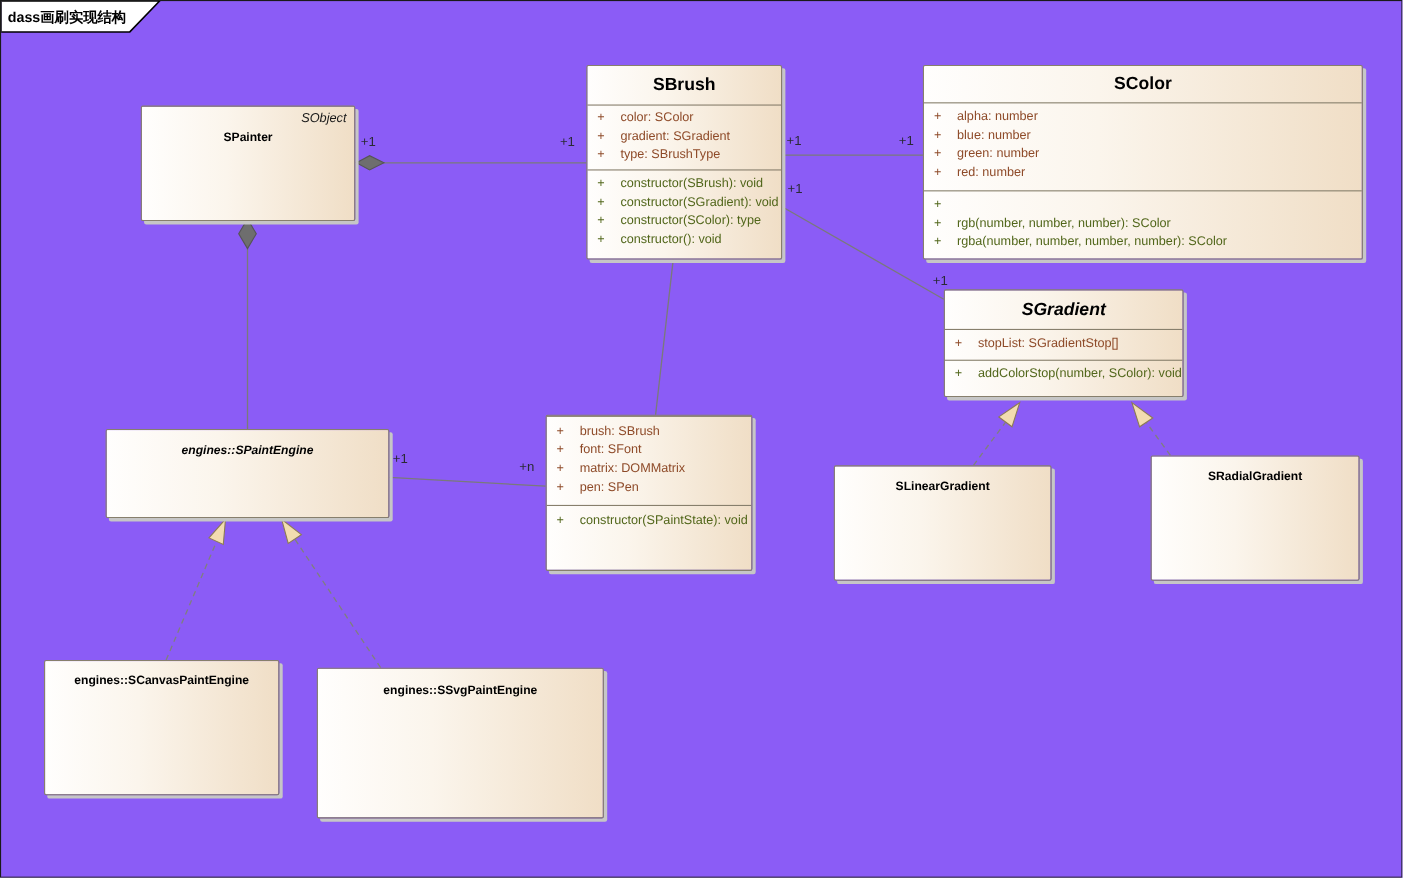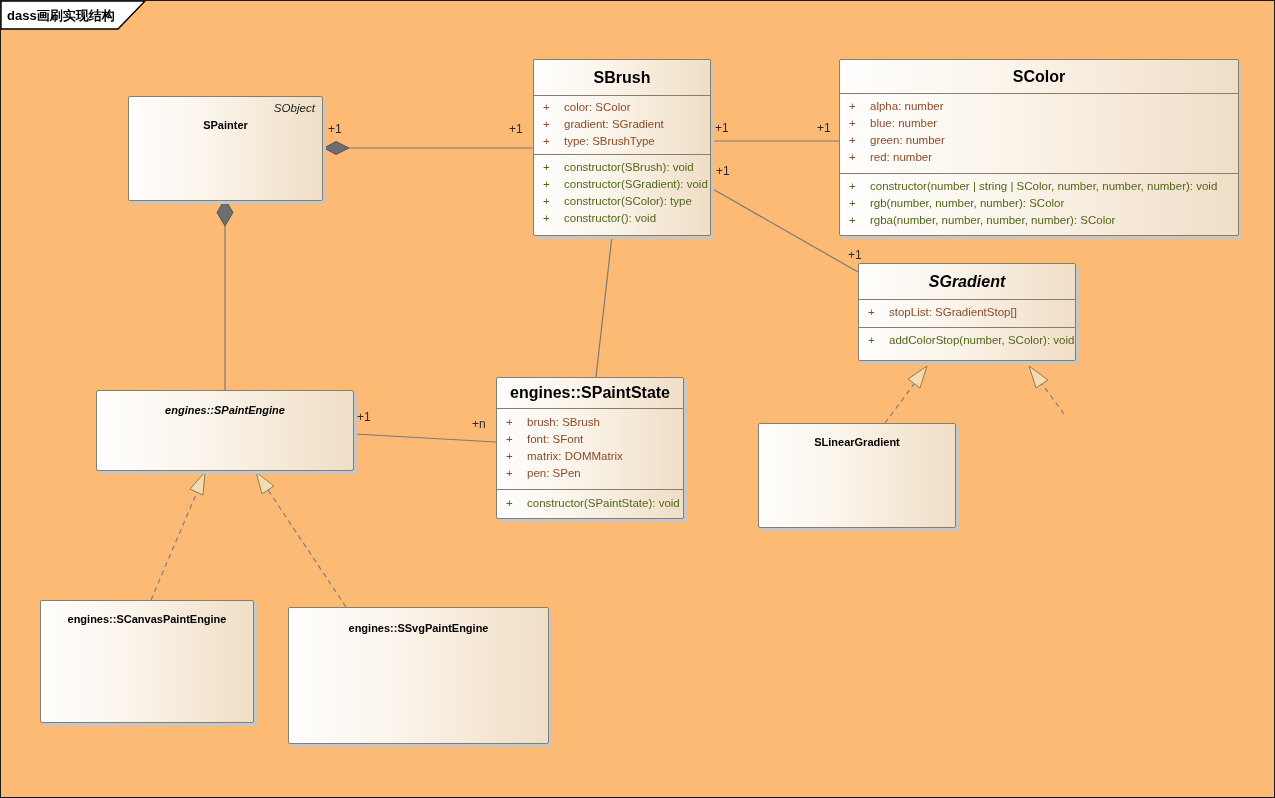--- a/index.html
+++ b/index.html
@@ -1,17 +1,17 @@
 <!DOCTYPE html>
 <html><head>
 <meta charset="utf-8">
 <style>
   html,body{margin:0;padding:0;background:#fff;}
   #canvas{
-    position:relative;width:1275px;height:798px;background:#fdba74;
+    position:relative;width:1275px;height:798px;background:#8b5cf6;
     box-sizing:border-box;border:1px solid #1a1a1a;overflow:hidden;
     font-family:"Liberation Sans",sans-serif;
   }
   #wires{position:absolute;left:0;top:0;width:1275px;height:798px;}
   .cls{
     position:absolute;box-sizing:border-box;
     border:1px solid #877F6C;
     background:linear-gradient(90deg,#FFFEFD 0%,#FBF5EC 40%,#F0DEC6 100%);
     box-shadow:3px 3px 0 #C6C6C6;
     border-radius:2px;
@@ -135,21 +135,20 @@
           <span>green: number</span>
         </div>
       <div class="m attr">
           <span class="vis">+</span>
           <span>red: number</span>
         </div>
     </div>
     <div class="sec" style="height:63px;padding-top:4px;">
       <div class="m op">
           <span class="vis">+</span>
-          <span>constructor(number | string | SColor, number, number, number): void</span>
         </div>
       <div class="m op">
           <span class="vis">+</span>
           <span>rgb(number, number, number): SColor</span>
         </div>
       <div class="m op">
           <span class="vis">+</span>
           <span>rgba(number, number, number, number): SColor</span>
         </div>
     </div>
@@ -165,21 +164,20 @@
     </div>
     <div class="sec" style="height:28px;padding-top:4px;">
       <div class="m op">
           <span class="vis">+</span>
           <span>addColorStop(number, SColor): void</span>
         </div>
     </div>
   </div>
 
   <div class="cls" style="left:495px;top:376px;width:188px;height:142px;">
-    <div class="cls-hdr" style="height:30px;">engines::SPaintState</div>
     <div class="sec" style="height:81px;padding-top:5px;">
       <div class="m attr">
           <span class="vis">+</span>
           <span>brush: SBrush</span>
         </div>
       <div class="m attr">
           <span class="vis">+</span>
           <span>font: SFont</span>
         </div>
       <div class="m attr">
@@ -208,20 +206,23 @@
   </div>
 
   <div class="cls" style="left:287px;top:606px;width:261px;height:137px;">
     <div class="titlebar" style="padding-top:14px;">engines::SSvgPaintEngine</div>
   </div>
 
   <div class="cls" style="left:757px;top:422px;width:198px;height:105px;">
     <div class="titlebar" style="padding-top:12px;">SLinearGradient</div>
   </div>
 
+  <div class="cls" style="left:1045px;top:413px;width:190px;height:114px;">
+    <div class="titlebar" style="padding-top:12px;">SRadialGradient</div>
+  </div>
 
   <span class="mult" style="left:327px;top:121px;">+1</span>
   <span class="mult" style="left:508px;top:121px;">+1</span>
   <span class="mult" style="left:714px;top:120px;">+1</span>
   <span class="mult" style="left:816px;top:120px;">+1</span>
   <span class="mult" style="left:715px;top:163px;">+1</span>
   <span class="mult" style="left:847px;top:247px;">+1</span>
   <span class="mult" style="left:356px;top:409px;">+1</span>
   <span class="mult" style="left:471px;top:416px;">+n</span>
 

